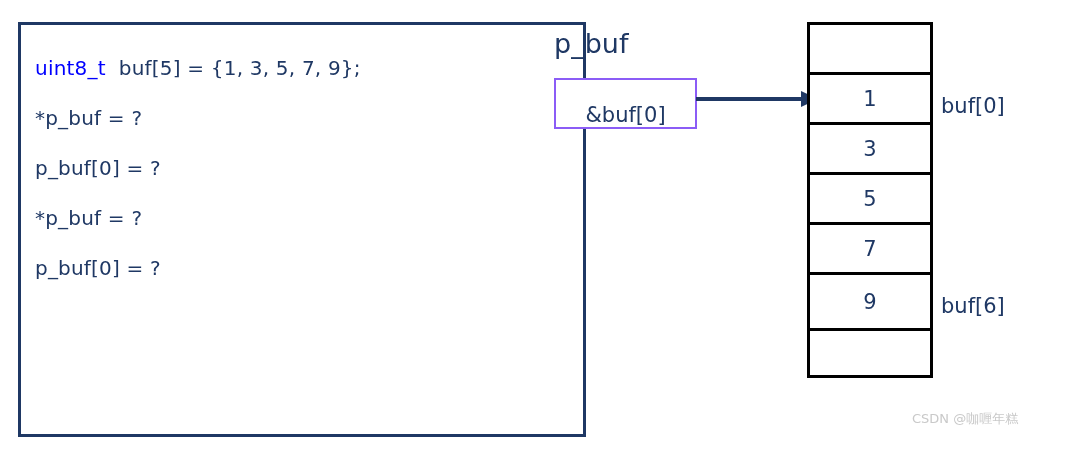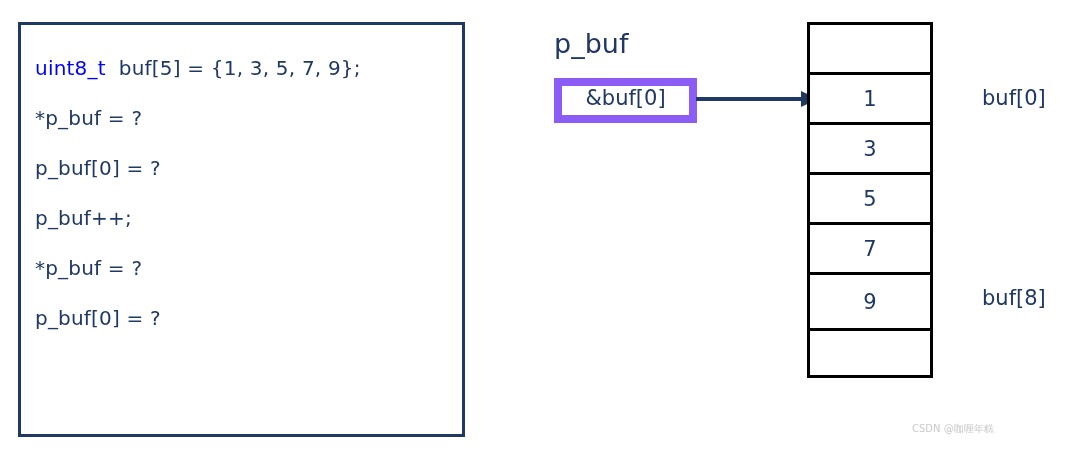--- a/index.html
+++ b/index.html
@@ -13,21 +13,21 @@
     position: relative;
     overflow: hidden;
     font-family: "DejaVu Sans", sans-serif;
   }
 
   
   #code-panel {
     position: absolute;
     left: 18px;
     top: 22px;
-    width: 447px;
+    width: 568px;
     height: 415px;
     box-sizing: border-box;
     border: 3px solid #1F3864;
     background: #ffffff;
   }
   #code-lines {
     position: absolute;
     left: 14px;
     top: 18px;
     right: 6px;
@@ -54,26 +54,26 @@
     color: #1F3864;
     white-space: pre;
   }
 
   
   #ptr-box {
     position: absolute;
     left: 554px;
     top: 78px;
     width: 143px;
-    height: 45px;
-    box-sizing: border-box;
-    border: 8px solid #8b5cf6;
+    height: 51px;
+    box-sizing: border-box;
+    border: 2px solid #8b5cf6;
     background: #ffffff;
     display: flex;
-    align-items: flex-start;
+    align-items: flex-end;
     justify-content: center;
   }
   #ptr-box .ptr-val {
     font-size: 21px;
     color: #1F3864;
     white-space: pre;
   }
 
   
   #ptr-arrow {
@@ -109,53 +109,53 @@
     height: 56px;
   }
   .mem-cell.last {
     border-bottom: none;
     height: 50px;
   }
 
   
   .cell-label {
     position: absolute;
-    left: 982px;
+    left: 941px;
     font-size: 21px;
     color: #1F3864;
     white-space: pre;
+    margin-top: 8px;
   }
   #label-buf0 { top: 86px; }
   #label-buf4 { top: 286px; }
 
   
   #watermark {
     position: absolute;
     left: 912px;
-    top: 422px;
-    font-size: 10px;
+    top: 410px;
+    font-size: 13px;
     color: #c9c9c9;
     white-space: pre;
   }
 </style>
 </head>
 <body>
 
 <div id="code-panel">
   <div id="code-lines">
 
     <div class="code-line"><span class="kw">uint8_t</span><span>  buf[5] = {1, 3, 5, 7, 9};</span></div>
 
 
     <div class="code-line"><span class="kw"></span><span>*p_buf = ?</span></div>
 
     <div class="code-line"><span class="kw"></span><span>p_buf[0] = ?</span></div>
 
 
-    <div class="code-line"><span class="kw"></span><span>p_buf++;</span></div>
 
     <div class="code-line"><span class="kw"></span><span>*p_buf = ?</span></div>
 
     <div class="code-line"><span class="kw"></span><span>p_buf[0] = ?</span></div>
 
   </div>
 </div>
 
 <div id="ptr-label">p_buf</div>
 
@@ -186,15 +186,15 @@
     </div>
   <div class="mem-cell tall">
       <span>9</span>
     </div>
   <div class="mem-cell last">
       <span></span>
     </div>
 </div>
 
 <div class="cell-label" id="label-buf0">buf[0]</div>
-<div class="cell-label" id="label-buf4">buf[8]</div>
+<div class="cell-label" id="label-buf4">buf[6]</div>
 
 <div id="watermark">CSDN @咖喱年糕</div>
 
 </body></html>

